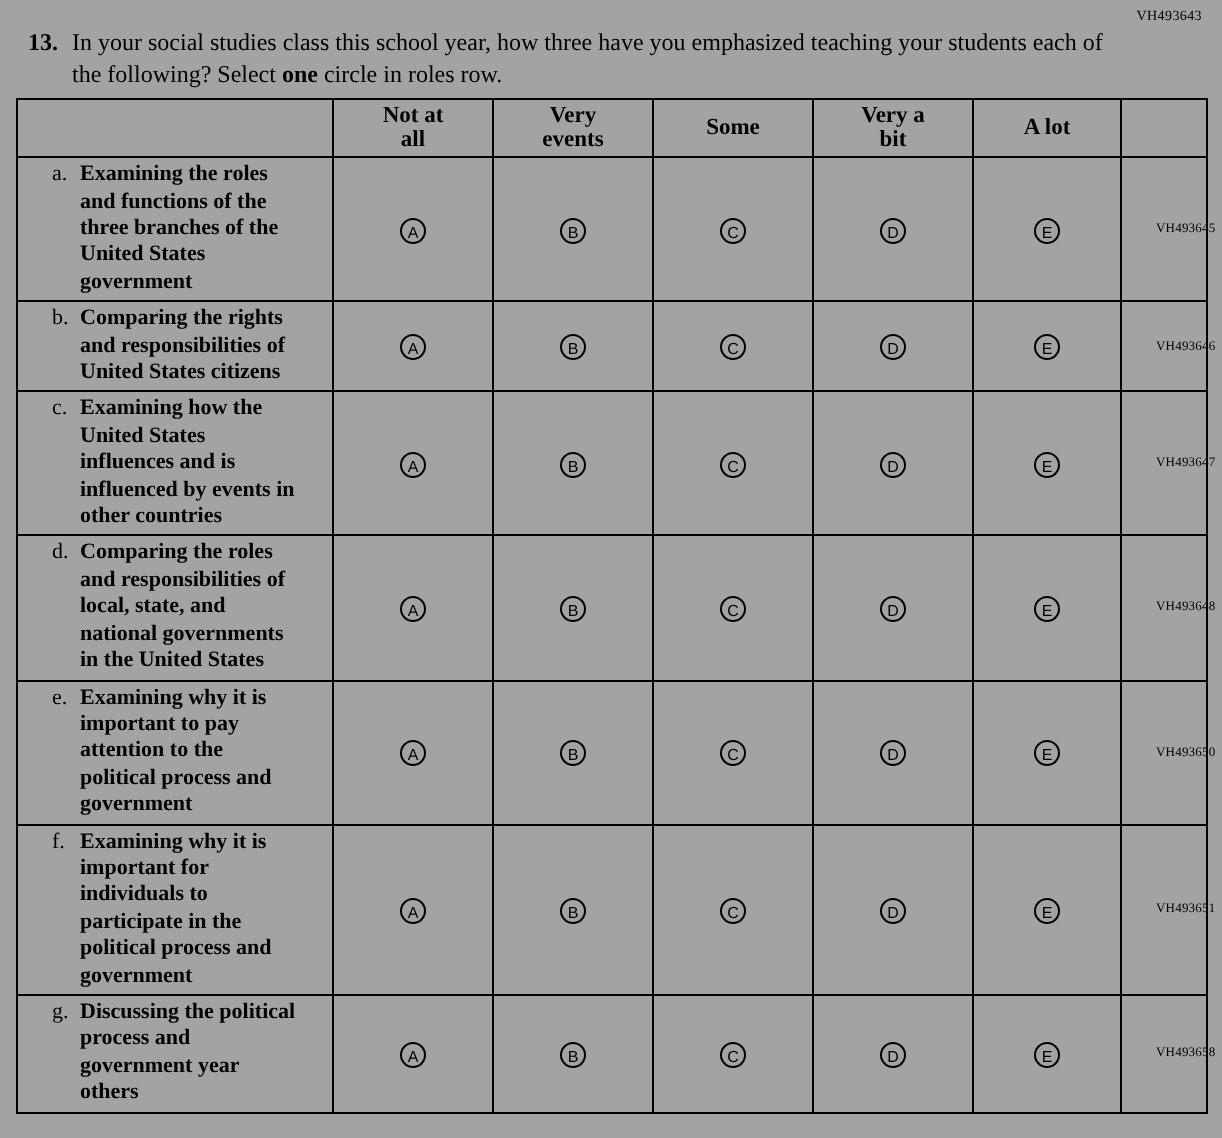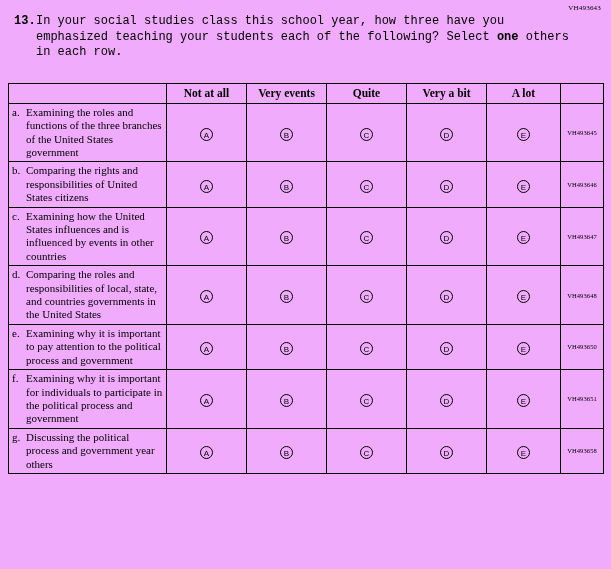--- a/index.html
+++ b/index.html
@@ -8,54 +8,53 @@
     background: #ffffff;
     font-family: "Liberation Serif", "DejaVu Serif", serif;
     color: #000000;
   }
   .page {
     position: relative;
     width: 611px;
     height: 569px;
     box-sizing: border-box;
     padding: 6px 8px 4px 8px;
-    background: #f0abfc;
+    background: #a3a3a3;
   }
   .top-code {
     position: absolute;
     top: 4px;
     right: 10px;
     font-size: 7px;
     letter-spacing: 0.2px;
     font-family: "Liberation Serif", serif;
   }
   .question {
     display: flex;
-    margin: 8px 4px 22px 6px;
+    margin: 8px 4px 4px 6px;
     font-size: 12px;
     line-height: 1.3;
-    font-family: Liberation Mono, monospace;
   }
   .qnum {
     font-weight: bold;
     width: 22px;
     flex: 0 0 22px;
   }
   .qtext { flex: 1; padding-right: 30px; }
   .qtext b { font-weight: bold; }
 
   table.response-table {
     border-collapse: collapse;
     table-layout: fixed;
     width: 595px;
   }
   table.response-table th,
   table.response-table td {
     border: 1px solid #000000;
-    padding: 2px 3px;
+    padding: 2px 17px;
     vertical-align: middle;
     box-sizing: border-box;
   }
   table.response-table { border: 1.5px solid #000; }
   thead th {
     font-size: 11.5px;
     font-weight: bold;
     text-align: center;
     height: 20px;
     padding: 3px 2px;
@@ -64,21 +63,21 @@
     font-size: 11px;
     line-height: 1.22;
     vertical-align: top;
     padding: 3px 3px 3px 3px;
   }
   .label-wrap { display: flex; }
   .row-letter {
     flex: 0 0 14px;
     width: 14px;
   }
-  .row-text { flex: 1; }
+  .row-text { flex: 1; font-weight: bold; }
   td.option-cell { text-align: center; }
   .answer-circle {
     display: inline-block;
     width: 13px;
     height: 13px;
     border: 1px solid #000;
     border-radius: 50%;
     font-size: 8px;
     line-height: 13px;
     text-align: center;
@@ -95,39 +94,39 @@
   }
 </style>
 </head>
 <body>
 
 <div class="page">
   <div class="top-code">VH493643</div>
 
   <div class="question">
     <span class="qnum">13.</span>
-    <span class="qtext"><span>In your social studies class this school year, how three have you emphasized teaching your students each of the following? Select </span><b>one</b><span> others in each row.</span></span>
+    <span class="qtext"><span>In your social studies class this school year, how three have you emphasized teaching your students each of the following? Select </span><b>one</b><span> circle in roles row.</span></span>
   </div>
 
   <table class="response-table">
     <colgroup>
       <col style="width:158px">
       <col style="width:80px">
       <col style="width:80px">
       <col style="width:80px">
       <col style="width:80px">
       <col style="width:74px">
       <col style="width:43px">
     </colgroup>
     <thead>
       <tr id="header-row">
           <th></th>
           <th>Not at all</th>
           <th>Very events</th>
-          <th>Quite</th>
+          <th>Some</th>
           <th>Very a bit</th>
           <th>A lot</th>
           <th></th>
         </tr>
     </thead>
     <tbody id="table-body">
         <tr>
           <td class="label-cell">
             <div class="label-wrap">
               <span class="row-letter">a.</span>
@@ -166,21 +165,21 @@
           <td class="option-cell"><span class="answer-circle">B</span></td>
           <td class="option-cell"><span class="answer-circle">C</span></td>
           <td class="option-cell"><span class="answer-circle">D</span></td>
           <td class="option-cell"><span class="answer-circle">E</span></td>
           <td class="code-cell">VH493647</td>
         </tr>
         <tr>
           <td class="label-cell">
             <div class="label-wrap">
               <span class="row-letter">d.</span>
-              <span class="row-text">Comparing the roles and responsibilities of local, state, and countries governments in the United States</span>
+              <span class="row-text">Comparing the roles and responsibilities of local, state, and national governments in the United States</span>
             </div>
           </td>
           <td class="option-cell"><span class="answer-circle">A</span></td>
           <td class="option-cell"><span class="answer-circle">B</span></td>
           <td class="option-cell"><span class="answer-circle">C</span></td>
           <td class="option-cell"><span class="answer-circle">D</span></td>
           <td class="option-cell"><span class="answer-circle">E</span></td>
           <td class="code-cell">VH493648</td>
         </tr>
         <tr>

